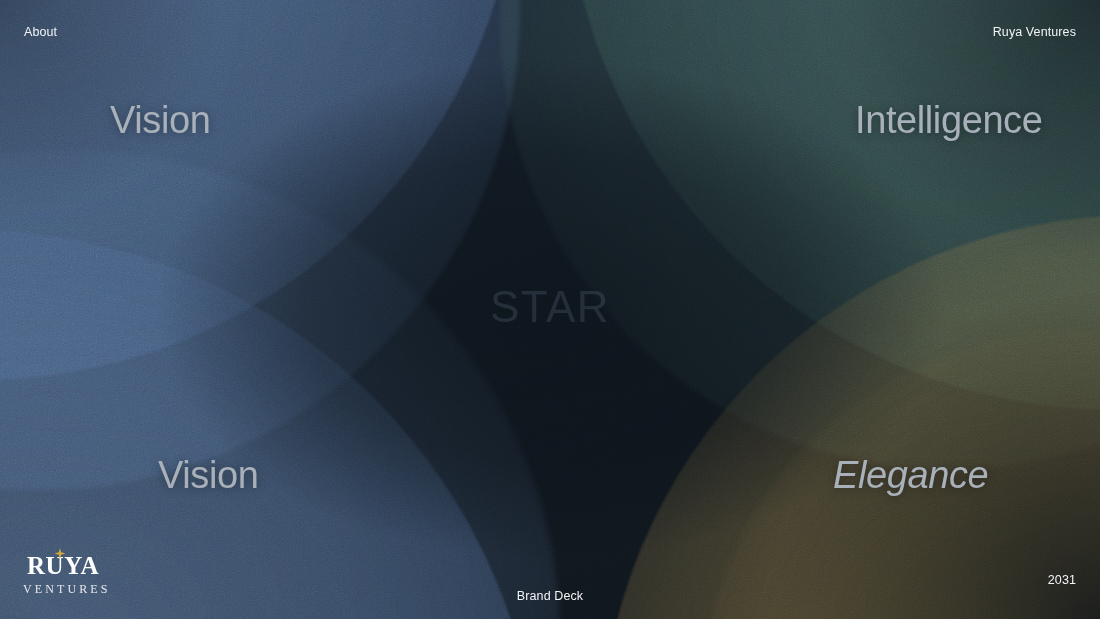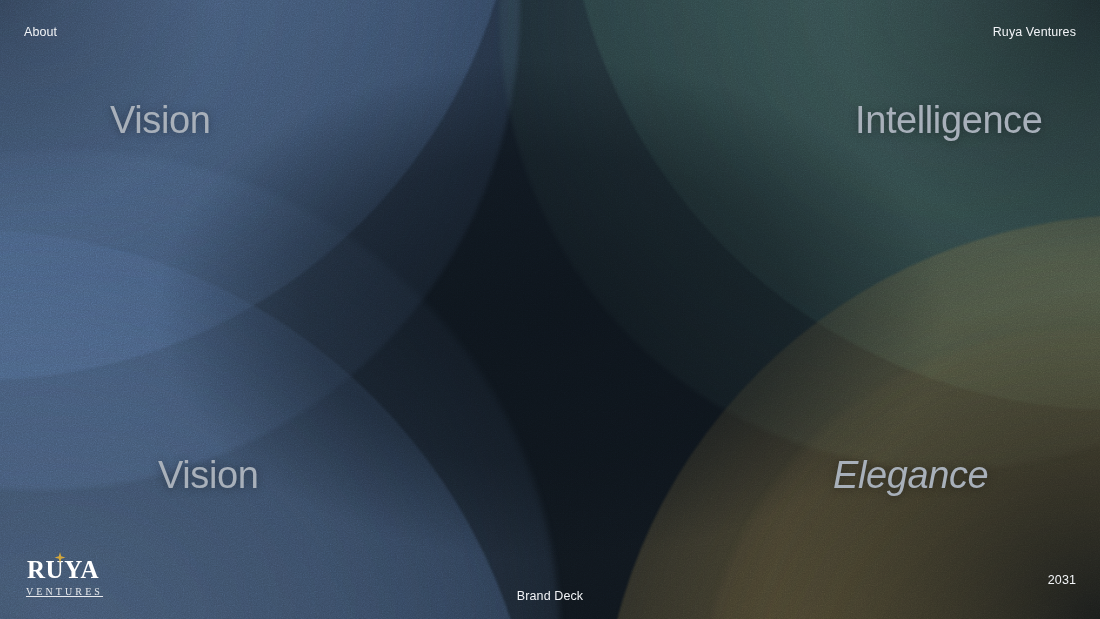--- a/index.html
+++ b/index.html
@@ -226,27 +226,26 @@
   .logo-star {
     position:absolute;
     left:46%; top:-5px;
     width:11px; height:11px;
     transform:translateX(-50%);
   }
   .logo-sub {
     display:block;
     margin-top:4px;
     font-family:"Liberation Serif", serif;
-    font-size:10px;
+    font-size:12px;
     font-weight:400;
     letter-spacing:3.1px;
     color:#e8eaee;
     text-align:center;
     text-indent:3px;
-    text-decoration:underline;
   }
 </style>
 </head>
 <body>
 
 <div class="slide">
 
   <div class="bg-base"></div>
   <div class="orb orb-tl"></div>
   <div class="orb orb-tl2"></div>
@@ -273,20 +272,21 @@
   <div class="chrome-text nav-brand">Ruya Ventures</div>
 
   <div class="concept c-wisdom">Vision</div>
 
   <div class="concept c-intelligence">Intelligence</div>
 
   <div class="concept c-vision">Vision</div>
 
   <div class="concept c-elegance">Elegance</div>
 
+  <div class="center-word">STAR</div>
 
   <div class="logo">
     <span class="logo-word">
       <span>RUYA</span>
       <svg class="logo-star" viewBox="0 0 24 24" xmlns="http://www.w3.org/2000/svg">
         <path d="M12 0 L14.6 9.4 L24 12 L14.6 14.6 L12 24 L9.4 14.6 L0 12 L9.4 9.4 Z" fill="#d2a73c"></path>
       </svg>
     </span>
     <span class="logo-sub">VENTURES</span>
   </div>

